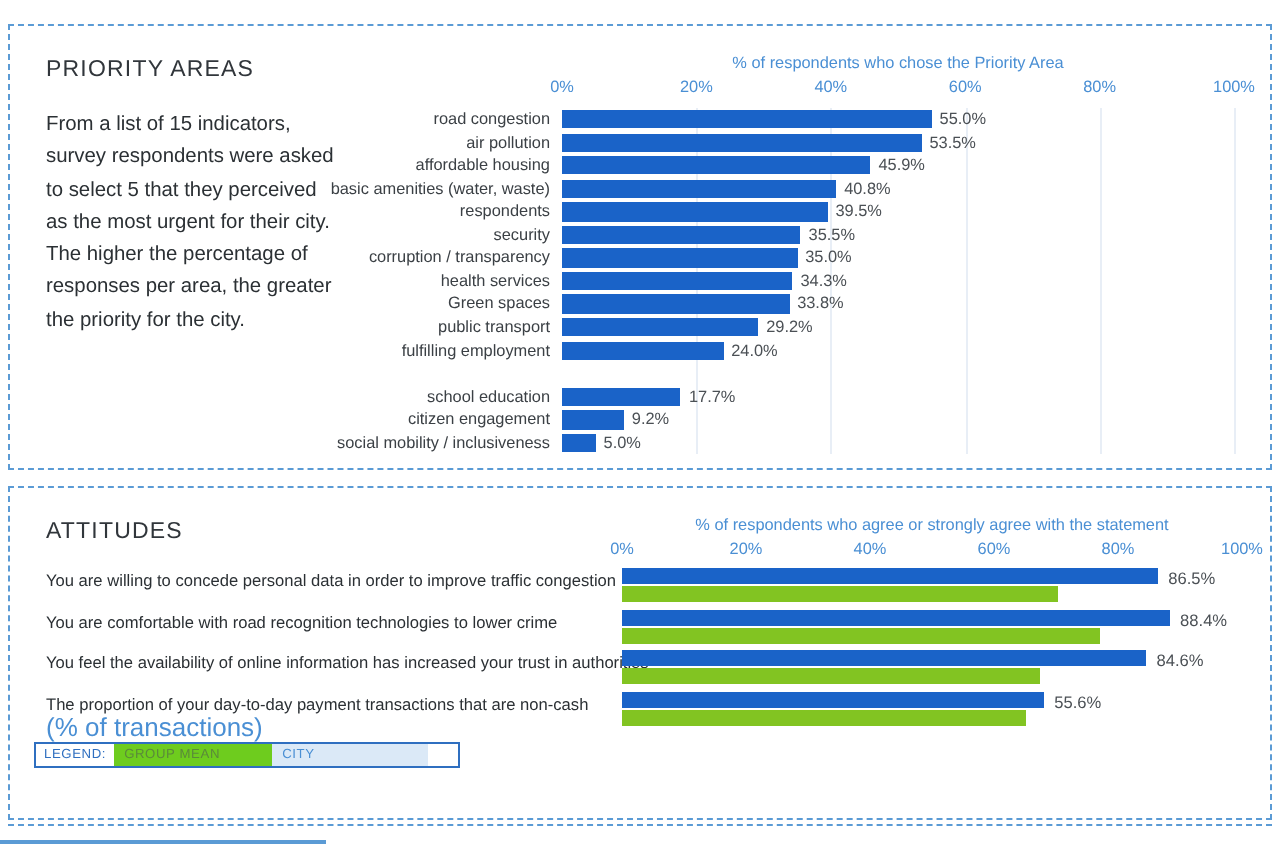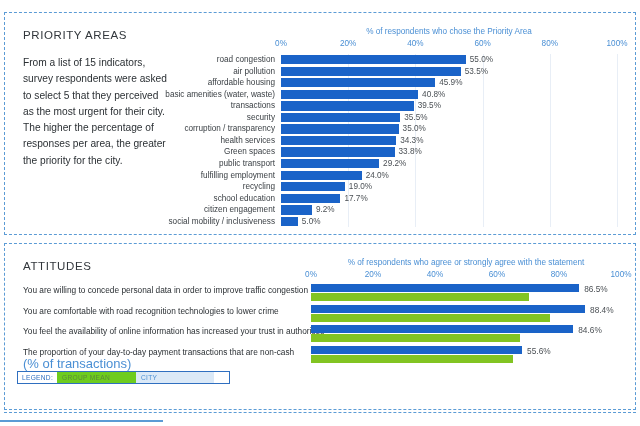--- a/index.html
+++ b/index.html
@@ -170,21 +170,21 @@
         <div class="plabel" style="left: 100px;">affordable housing</div>
         <div class="pbar" style="left: 276px; width: 154.224px;"></div>
         <div class="pval" style="left: 434.224px;">45.9%</div>
       </div>
       <div class="prow" style="top: 75.65px; width: 632px;">
         <div class="plabel" style="left: 100px;">basic amenities (water, waste)</div>
         <div class="pbar" style="left: 276px; width: 137.088px;"></div>
         <div class="pval" style="left: 417.088px;">40.8%</div>
       </div>
       <div class="prow" style="top: 87.2px; width: 632px;">
-        <div class="plabel" style="left: 100px;">transactions</div>
+        <div class="plabel" style="left: 100px;">respondents</div>
         <div class="pbar" style="left: 276px; width: 132.72px;"></div>
         <div class="pval" style="left: 412.72px;">39.5%</div>
       </div>
       <div class="prow" style="top: 98.75px; width: 632px;">
         <div class="plabel" style="left: 100px;">security</div>
         <div class="pbar" style="left: 276px; width: 119.28px;"></div>
         <div class="pval" style="left: 399.28px;">35.5%</div>
       </div>
       <div class="prow" style="top: 110.3px; width: 632px;">
         <div class="plabel" style="left: 100px;">corruption / transparency</div>
@@ -203,25 +203,20 @@
       </div>
       <div class="prow" style="top: 144.95px; width: 632px;">
         <div class="plabel" style="left: 100px;">public transport</div>
         <div class="pbar" style="left: 276px; width: 98.112px;"></div>
         <div class="pval" style="left: 378.112px;">29.2%</div>
       </div>
       <div class="prow" style="top: 156.5px; width: 632px;">
         <div class="plabel" style="left: 100px;">fulfilling employment</div>
         <div class="pbar" style="left: 276px; width: 80.64px;"></div>
         <div class="pval" style="left: 360.64px;">24.0%</div>
-      </div>
-      <div class="prow" style="top: 168.05px; width: 632px;">
-        <div class="plabel" style="left: 100px;">recycling</div>
-        <div class="pbar" style="left: 276px; width: 63.84px;"></div>
-        <div class="pval" style="left: 343.84px;">19.0%</div>
       </div>
       <div class="prow" style="top: 179.6px; width: 632px;">
         <div class="plabel" style="left: 100px;">school education</div>
         <div class="pbar" style="left: 276px; width: 59.472px;"></div>
         <div class="pval" style="left: 339.472px;">17.7%</div>
       </div>
       <div class="prow" style="top: 191.15px; width: 632px;">
         <div class="plabel" style="left: 100px;">citizen engagement</div>
         <div class="pbar" style="left: 276px; width: 30.912px;"></div>
         <div class="pval" style="left: 310.912px;">9.2%</div>

